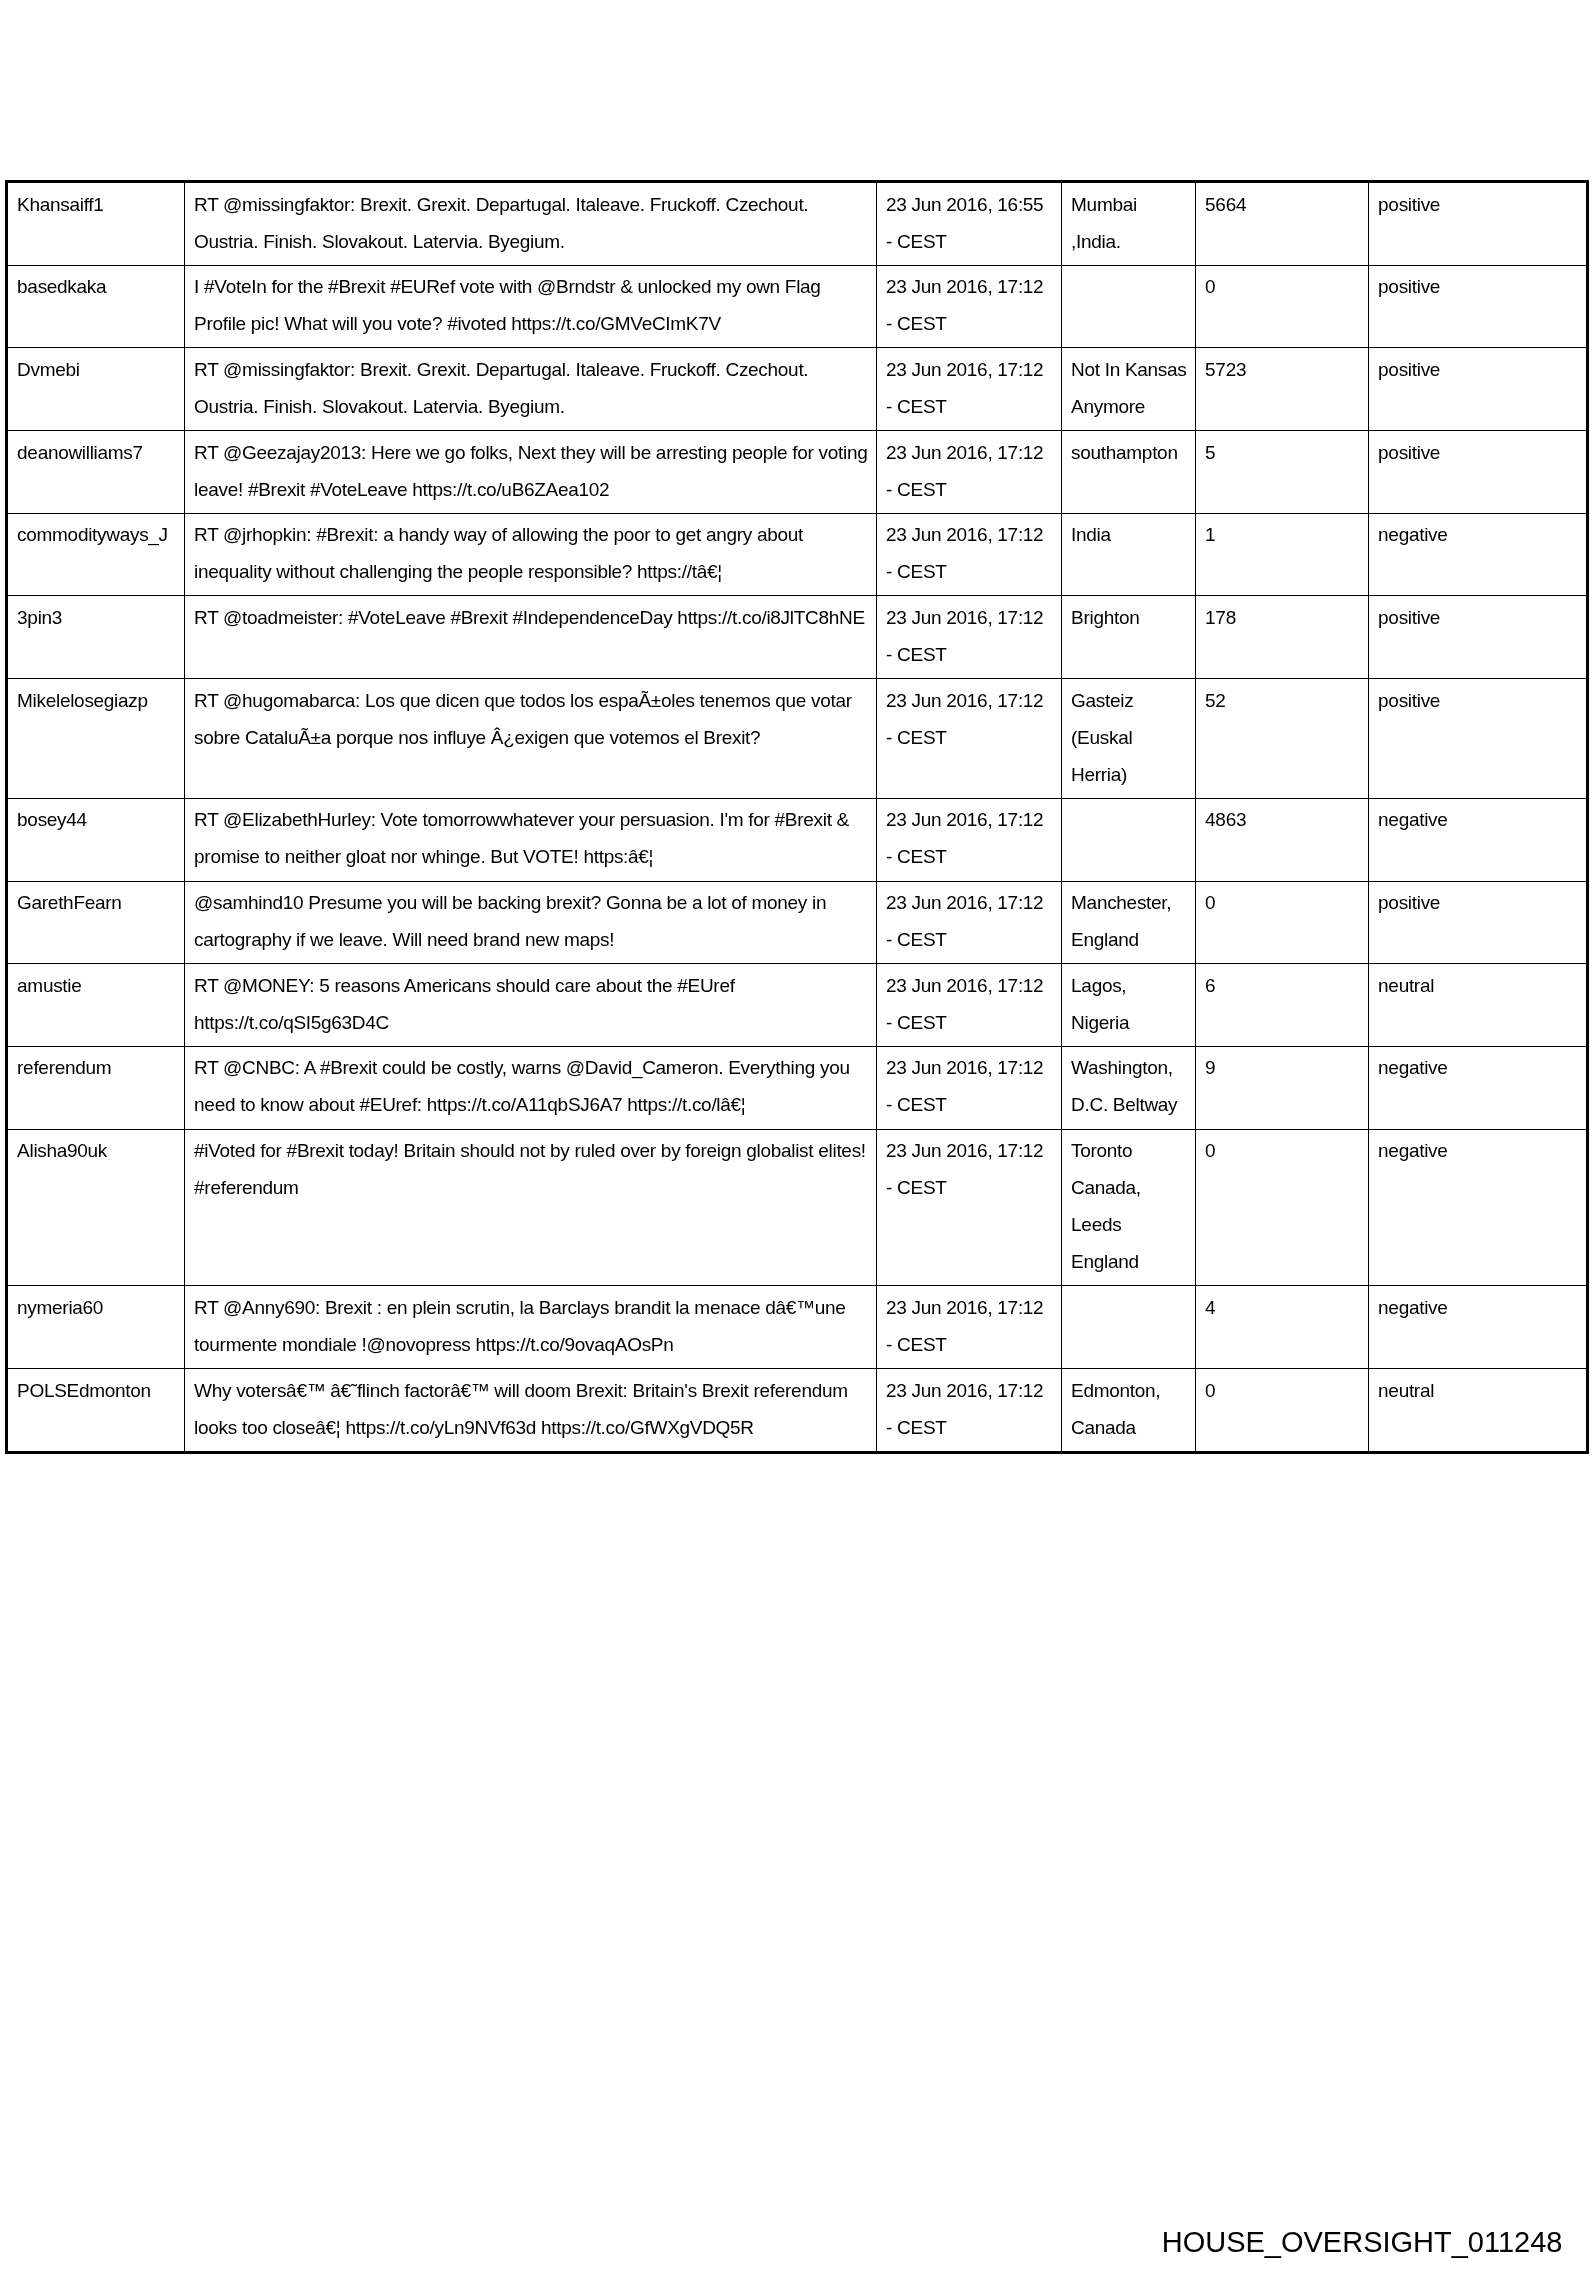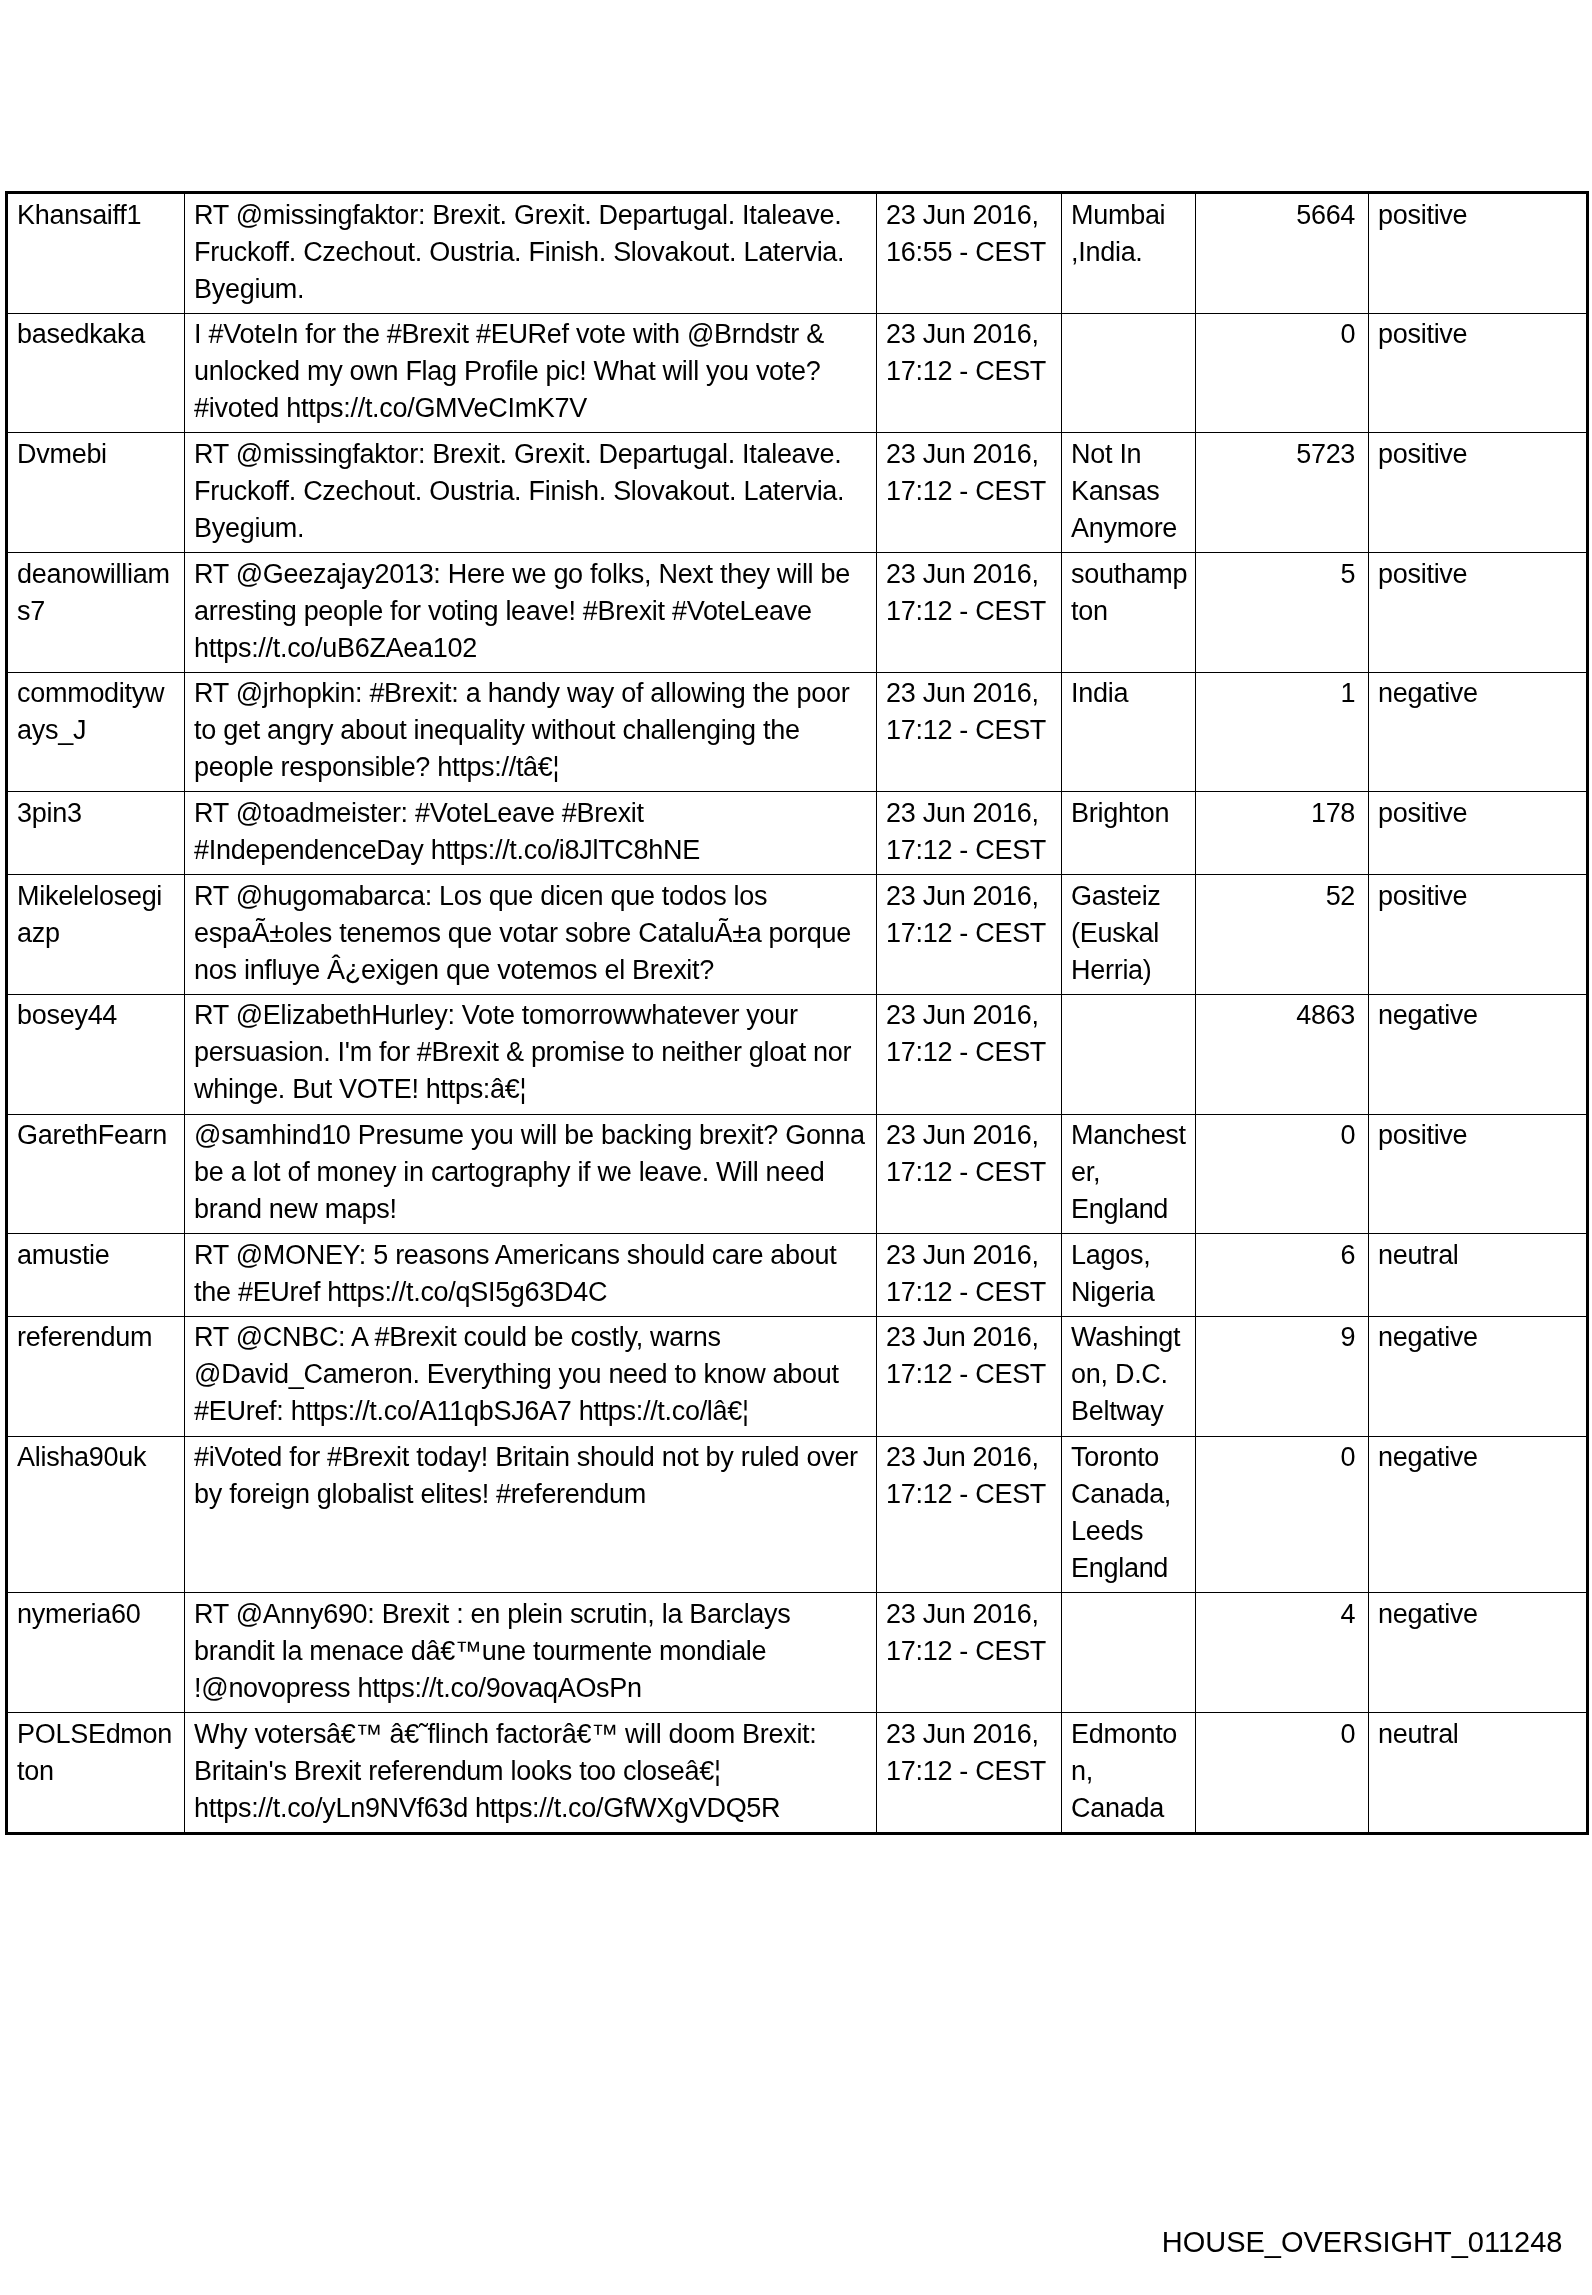--- a/index.html
+++ b/index.html
@@ -11,39 +11,38 @@
     position: relative;
     width: 1592px;
     height: 2295px;
     overflow: hidden;
     font-family: "Liberation Sans", sans-serif;
     color: #000000;
   }
   .doc-table {
     position: absolute;
     left: 5.1px;
-    top: 191px;
+    top: 180px;
     width: 1581px;
     border-collapse: collapse;
     table-layout: fixed;
     border: 3.9px solid #000000;
-    font-size: 27px;
+    font-size: 19px;
     line-height: 37px;
     letter-spacing: -0.3px;
   }
   .doc-table td {
     border: 1.9px solid #000000;
     vertical-align: top;
     padding: 2.6px 7.7px 5.1px 9px;
     overflow-wrap: break-word;
     word-break: break-word;
     white-space: normal;
   }
   .doc-table td.num {
-    text-align: right;
     padding-right: 13px;
   }
   .footer {
     position: absolute;
     top: 2226px;
     right: 29.5px;
     font-size: 29px;
     letter-spacing: 0;
     white-space: nowrap;
   }

